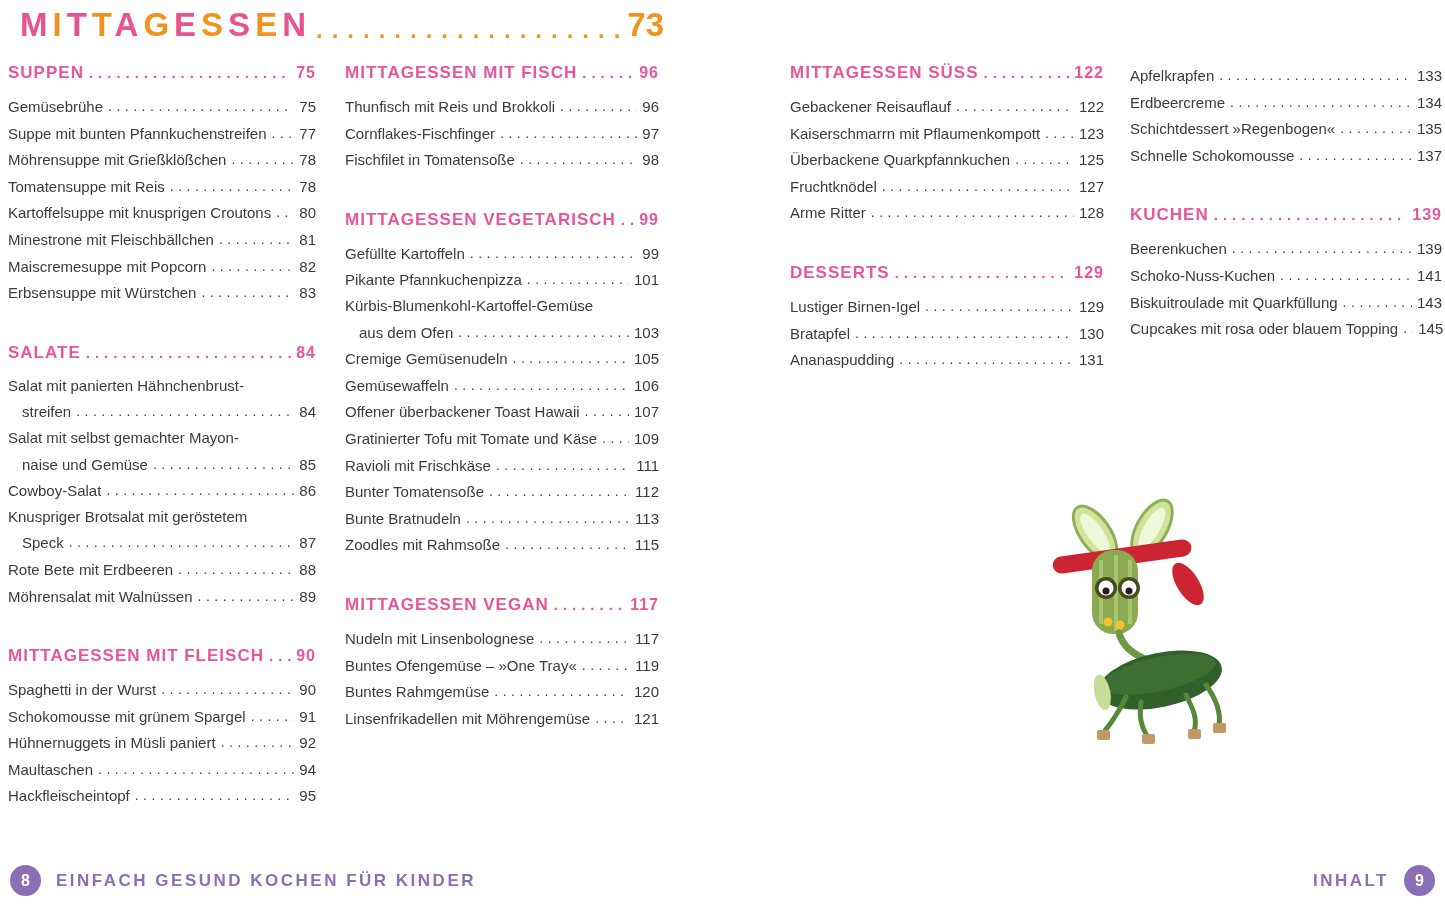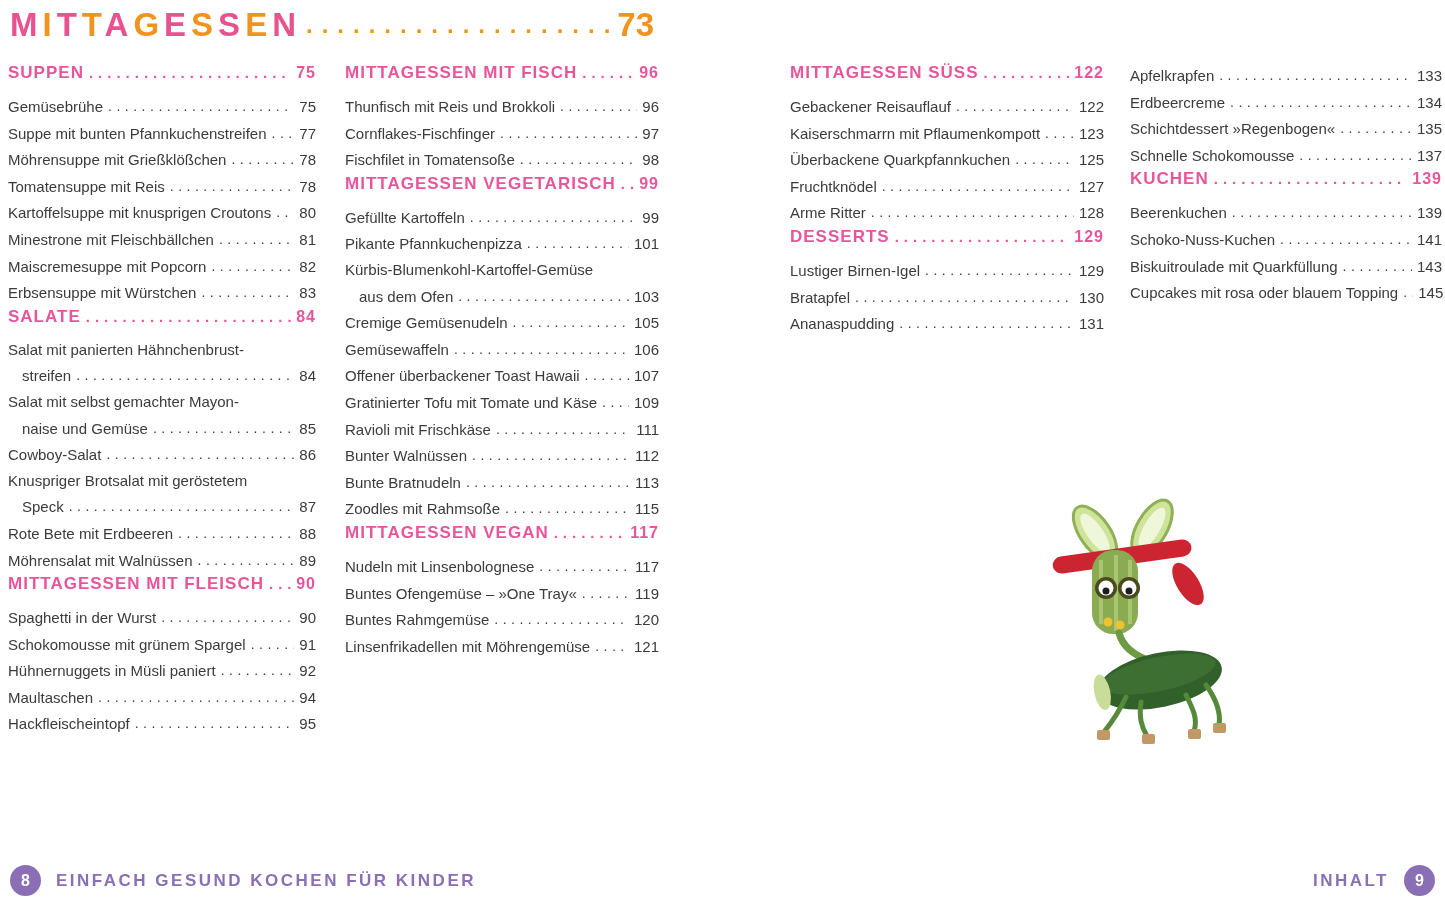--- a/index.html
+++ b/index.html
@@ -5,22 +5,22 @@
   html, body { margin: 0; padding: 0; }
   body {
     width: 1445px; height: 904px;
     background: #ffffff;
     font-family: "Liberation Sans", sans-serif;
     color: var(--text_color, #3b3b3b);
     position: relative;
     overflow: hidden;
   }
   .title-row {
-    position: absolute; left: 10px; top: 6px; width: 644px;
-    display: flex; align-items: center;
+    position: absolute; left: 20px; top: 6px; width: 644px;
+    display: flex; align-items: flex-end;
   }
   .title-text {
     font-size: 33px; font-weight: bold; letter-spacing: 5px;
     white-space: nowrap;
   }
   .dots {
     flex: 1 1 auto; min-width: 10px; overflow: hidden; white-space: nowrap;
     margin: 0 5px;
   }
   .dots::after {
@@ -37,21 +37,21 @@
   #col-2 { left: 790px;  width: 314px; }
   #col-3 { left: 1130px; width: 312px; }
 
   .heading-row {
     display: flex; align-items: center;
     color: var(--heading_pink, #e8559b);
     font-weight: bold; font-size: 17px; letter-spacing: 1px;
     margin-bottom: 10px; line-height: 21px;
     white-space: nowrap;
   }
-  .heading-row:not(:first-child) { }
+  .heading-row:not(:first-child) { margin-top: 36px; }
   .h-dots::after { letter-spacing: 5px; font-size: 15px; }
   .h-page { font-size: 16px; }
 
   .entry { font-size: 15px; line-height: 25.6px; }
   .e-row { display: flex; align-items: flex-end; }
   .e-text, .e-line1, .e-page { white-space: nowrap; }
   .e-indent { padding-left: 14px; }
 
   .moose { position: absolute; left: 1000px; top: 488px; width: 250px; height: 258px; }
 
@@ -320,21 +320,21 @@
       </div>
       <div class="entry">
         <div class="e-row">
           <span class="e-text">Ravioli mit Frischkäse</span>
           <span class="dots"></span>
           <span class="e-page">111</span>
         </div>
       </div>
       <div class="entry">
         <div class="e-row">
-          <span class="e-text">Bunter Walnüssen</span>
+          <span class="e-text">Bunter Tomatensoße</span>
           <span class="dots"></span>
           <span class="e-page">112</span>
         </div>
       </div>
       <div class="entry">
         <div class="e-row">
           <span class="e-text">Bunte Bratnudeln</span>
           <span class="dots"></span>
           <span class="e-page">113</span>
         </div>

